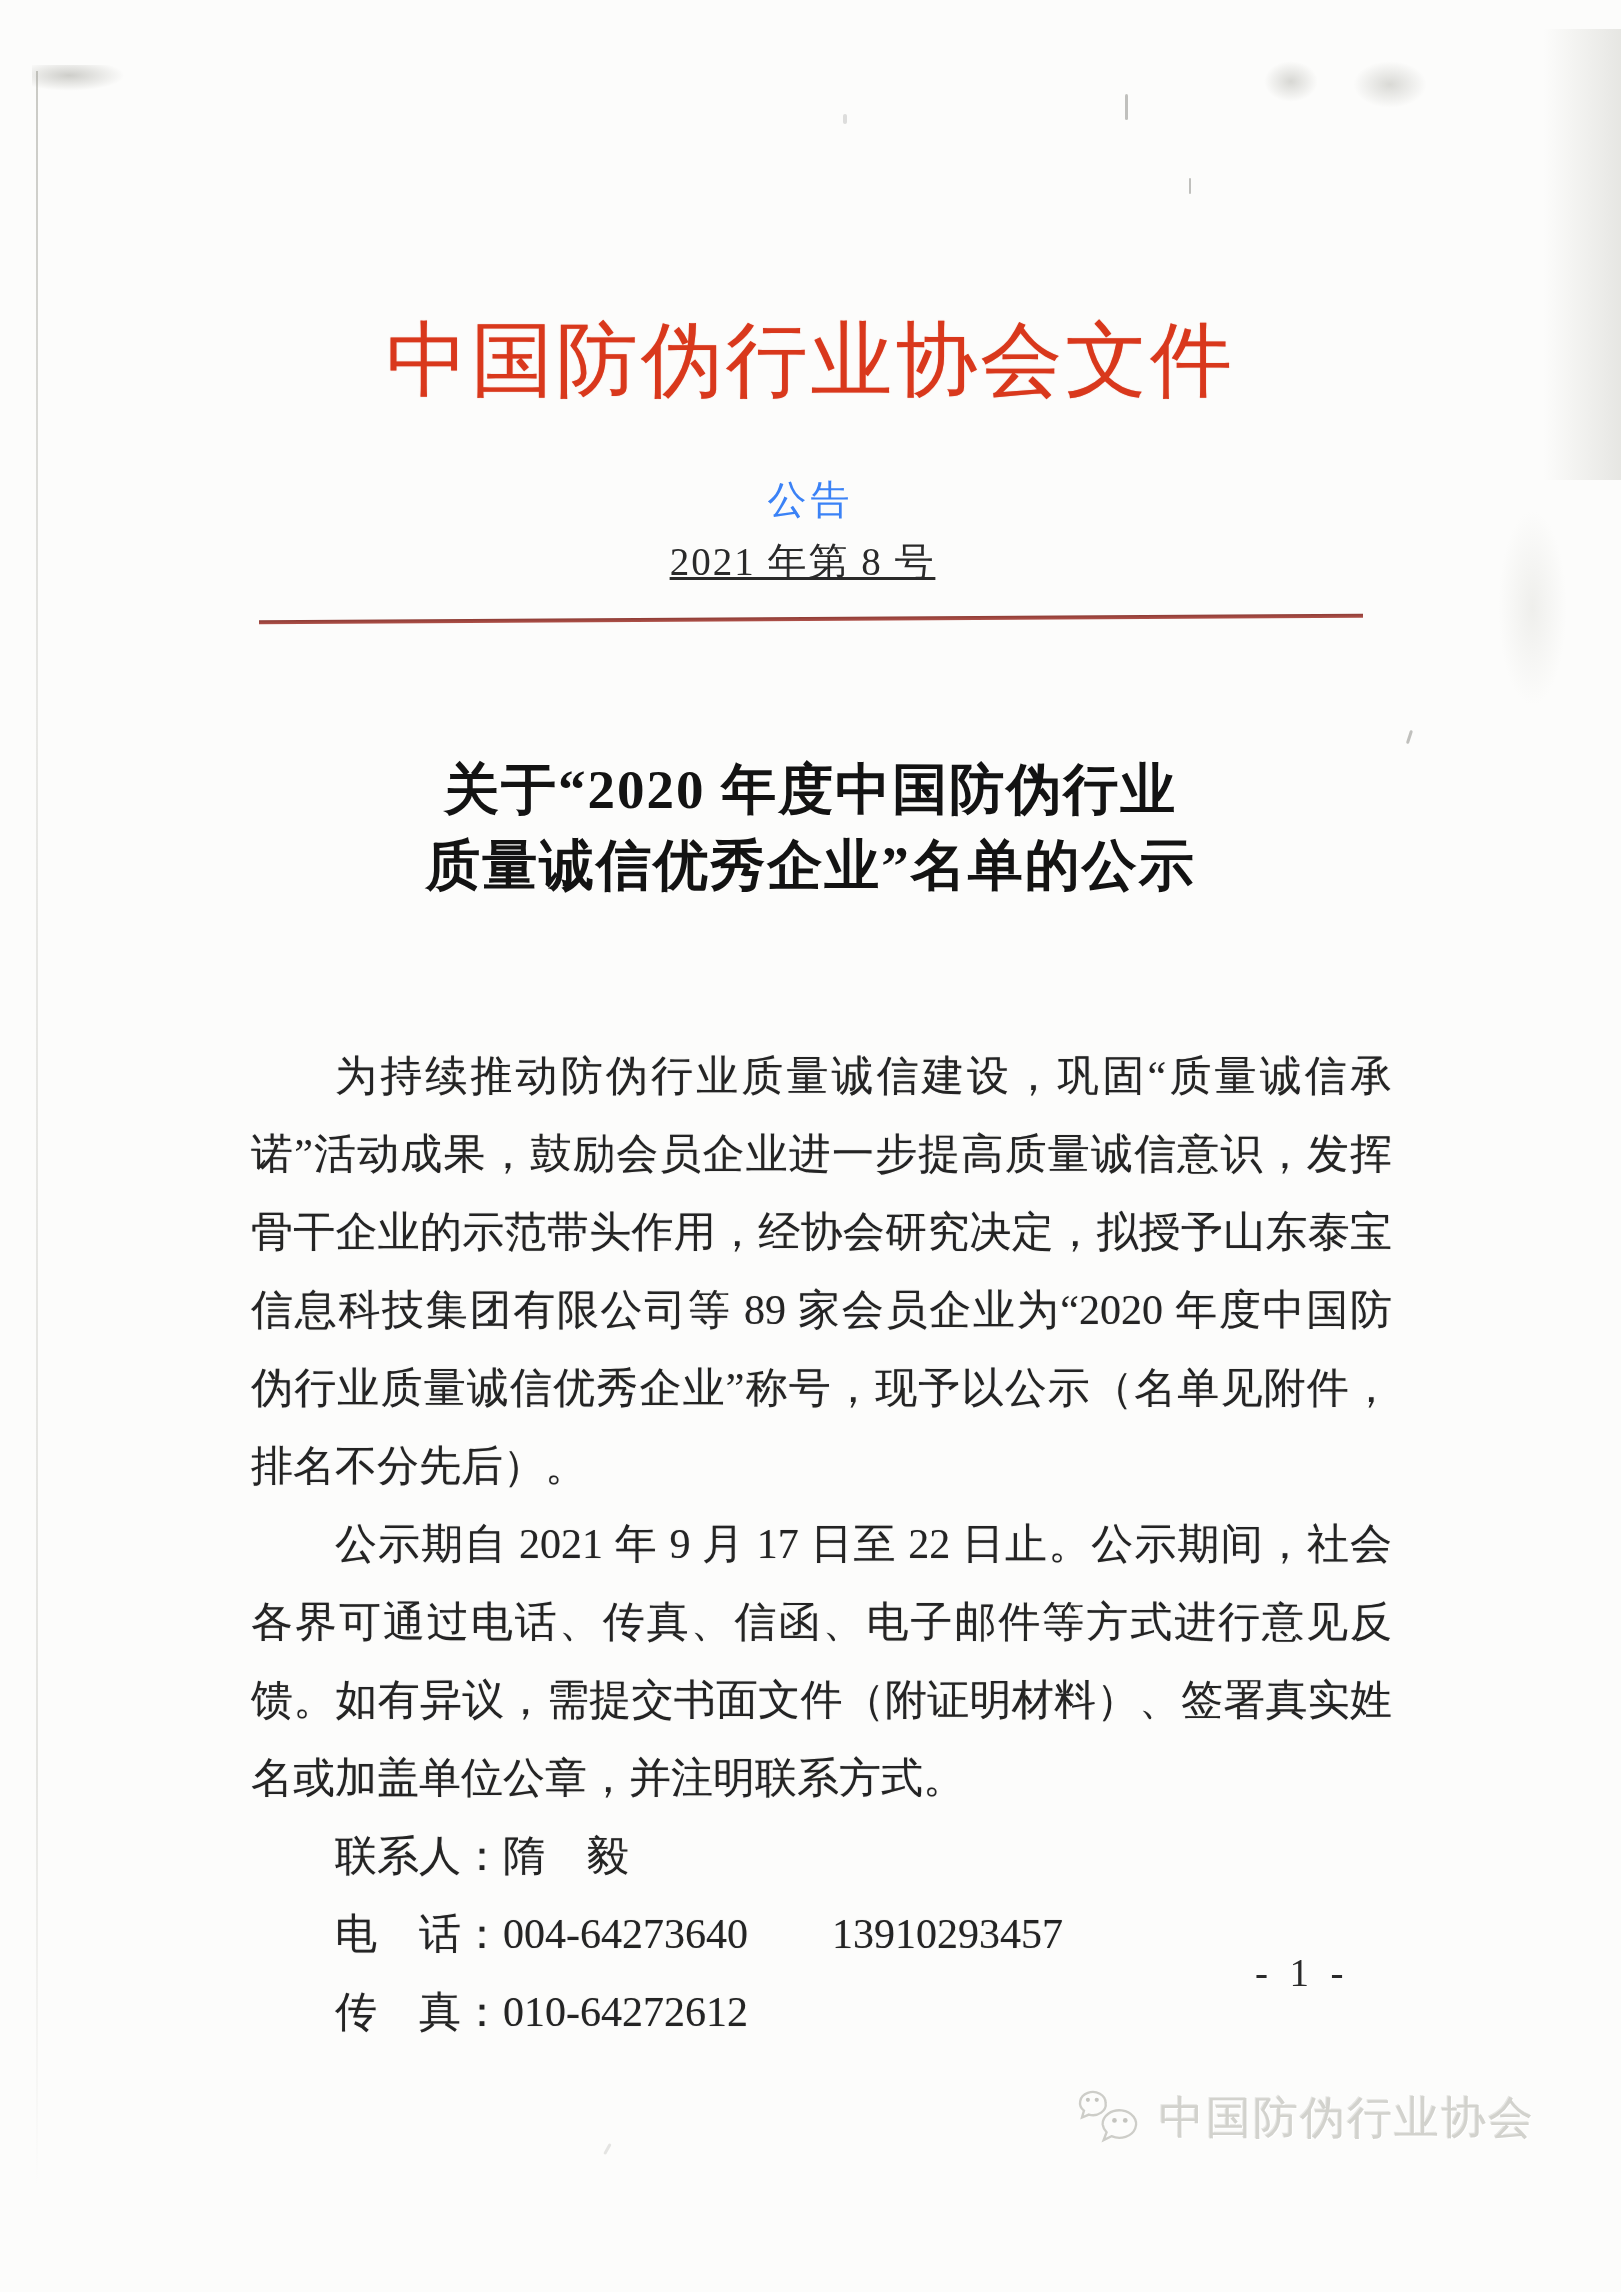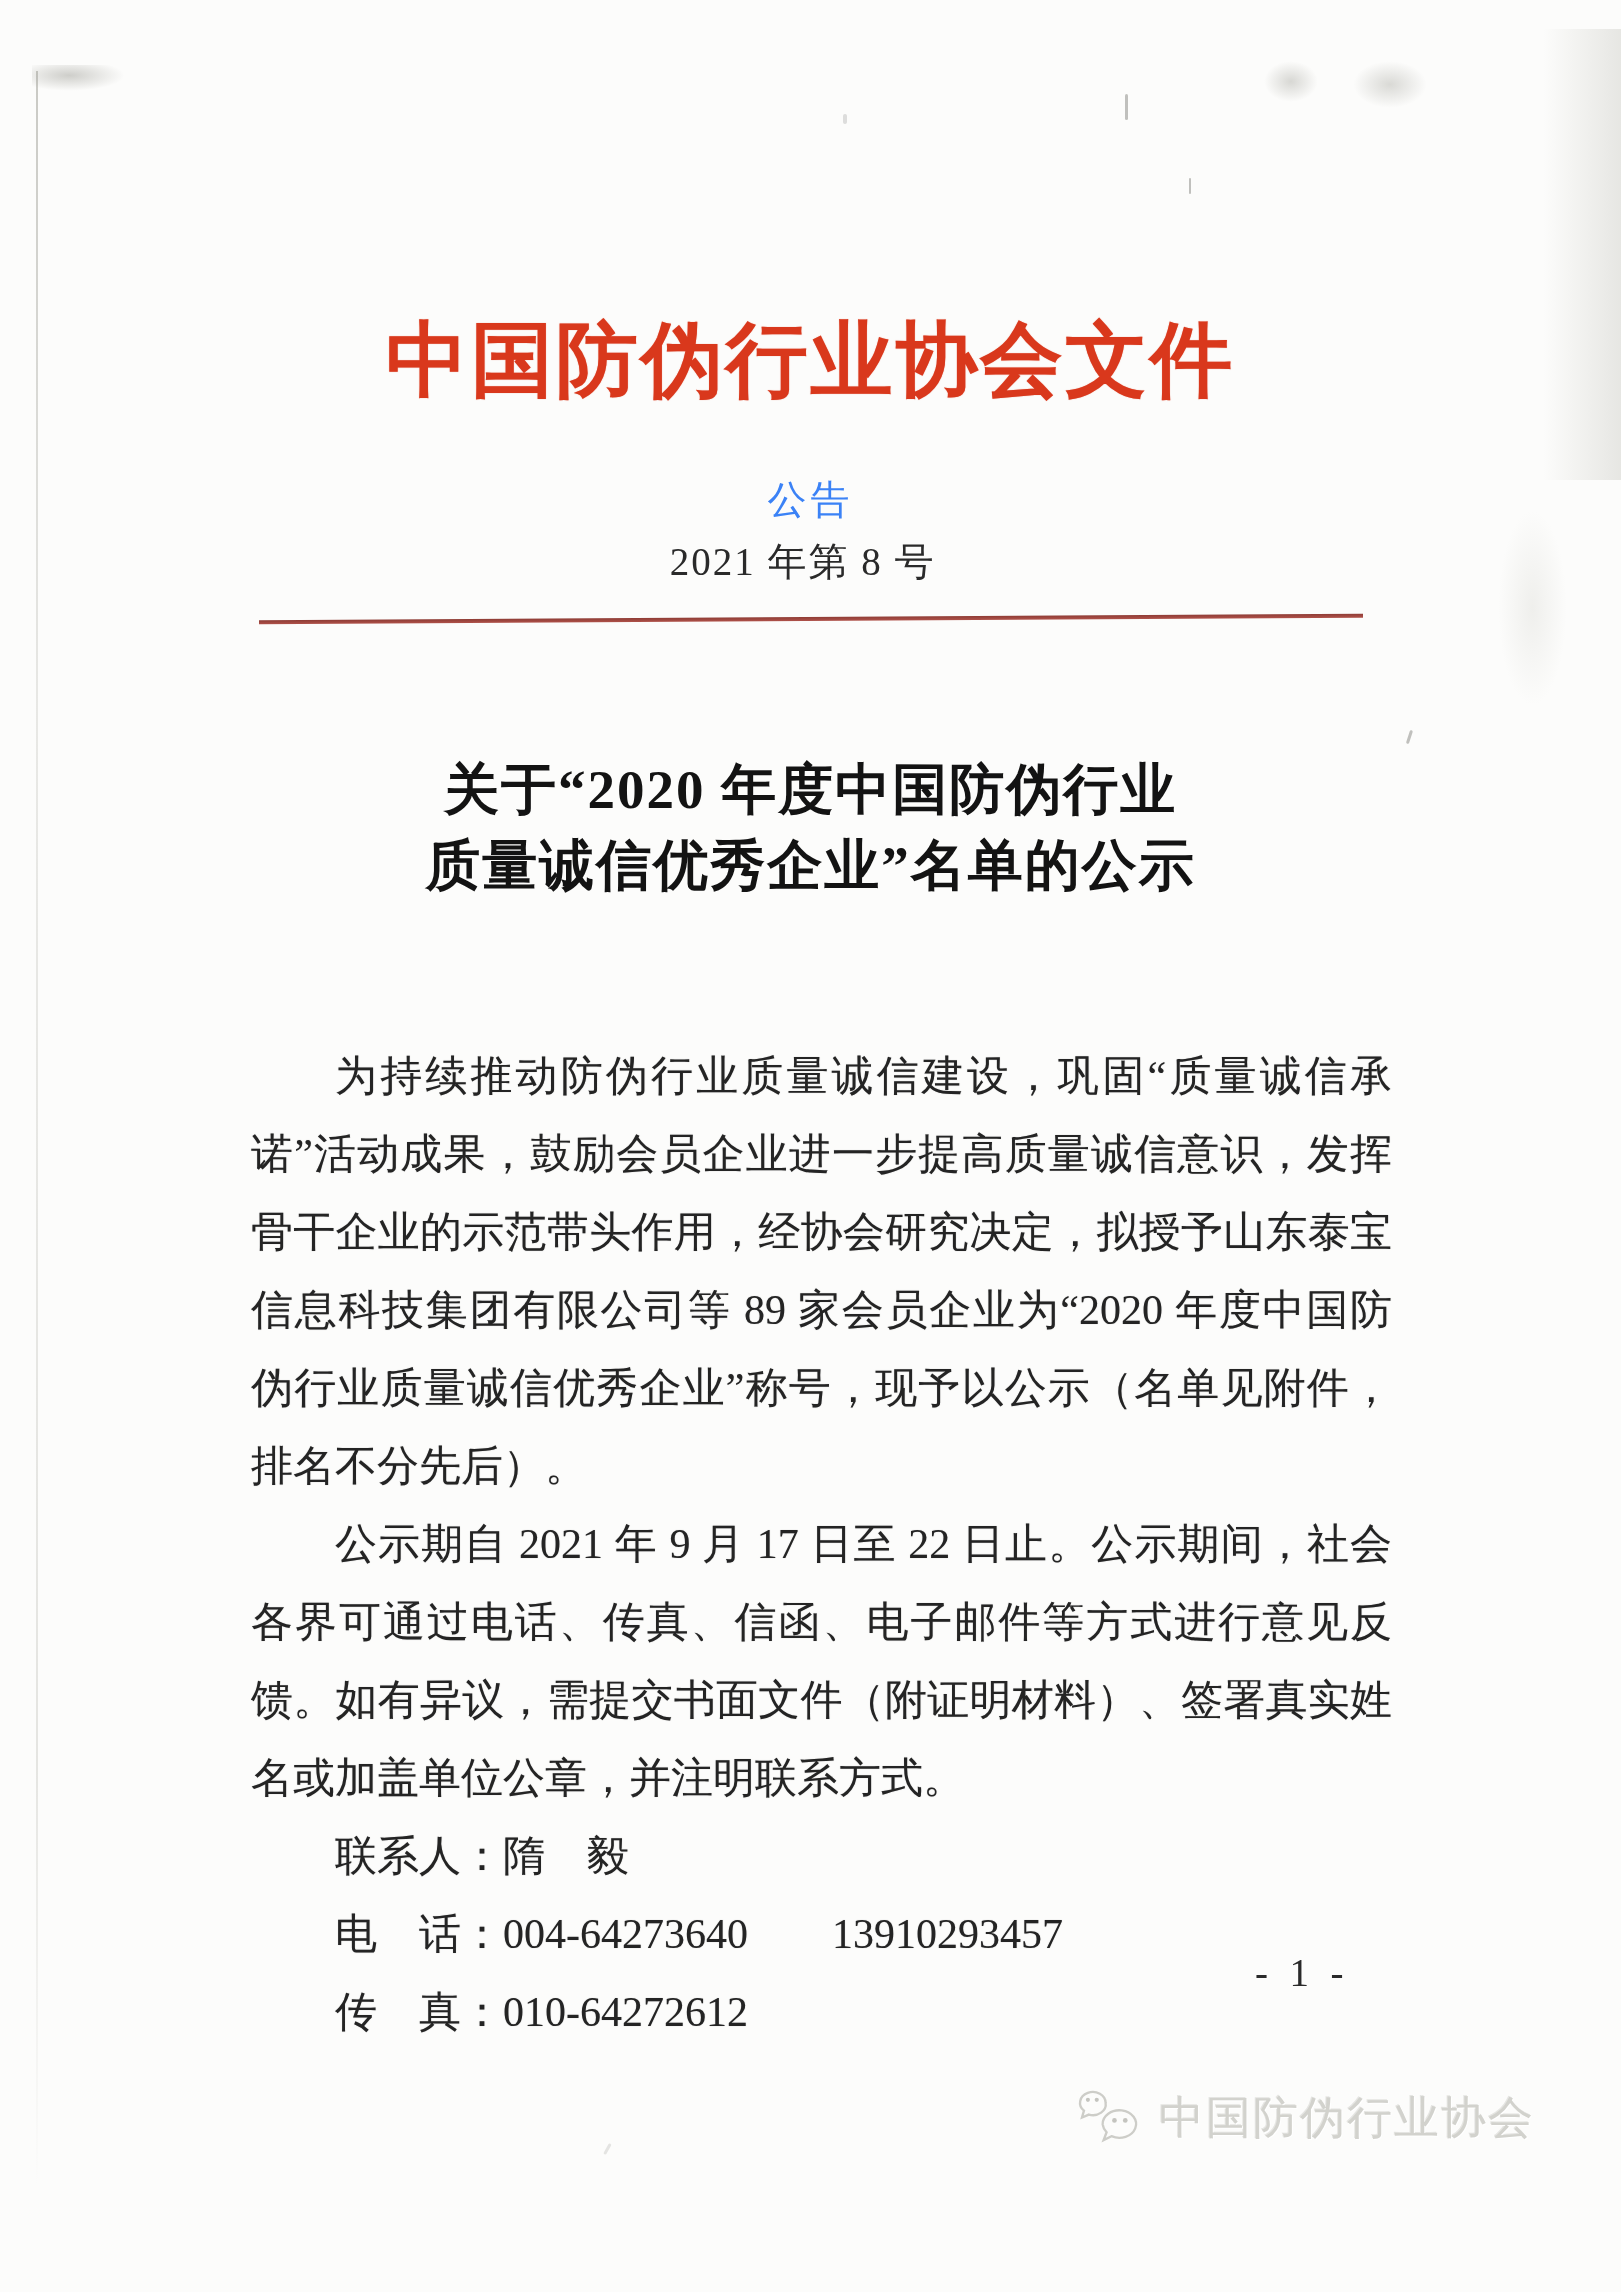--- a/index.html
+++ b/index.html
@@ -31,36 +31,36 @@
   .tick.t1 { left: 1125px; top: 94px;  width: 2.9px; height: 25.5px; }
   .tick.t2 { left: 1189px; top: 178px; width: 2px; height: 15.7px; }
   .tick.t3 { left: 1408px; top: 730px; width: 2.9px; height: 13.7px; transform: rotate(18deg); }
   .tick.t4 { left: 843px;  top: 114px; width: 3.9px; height: 9.8px; opacity: .5; }
   .tick.t5 { left: 606px;  top: 2143px; width: 2.9px; height: 11.8px; opacity: .4; transform: rotate(30deg); }
 
   
   .org-title {
     position: absolute; top: 314px; left: 0; right: 0;
     text-align: center;
-    font-size: 82px; font-weight: bold;
+    font-size: 82px; font-weight: normal;
     letter-spacing: 2.9px;
     color: #d9381c;
     text-shadow: 0 0 1px rgba(217,56,28,.55);
     line-height: 94px;
     white-space: nowrap;
   }
   .announce-type {
     position: absolute; top: 474px; left: 0; right: 0;
     text-align: center; font-size: 39px; line-height: 51px;
     color: #3b82f6; letter-spacing: 3.9px;
   }
   .doc-number {
     position: absolute; top: 536px; left: 0; right: 16px;
     text-align: center; font-size: 39px; line-height: 51px;
-    color: #2a2a2a; letter-spacing: 2px;
+    color: #2a2a2a; letter-spacing: 2px; text-decoration: underline;
   }
   .red-divider {
     position: absolute; top: 617px; left: 259px;
     width: 1104px; height: 3.9px;
     background: linear-gradient(180deg, #8e3c35, #b0524a);
     transform: rotate(-0.35deg);
   }
 
   
   .doc-title {

